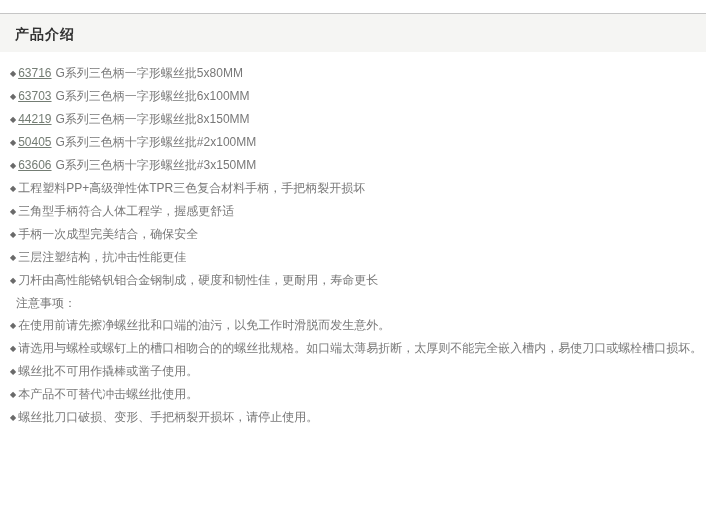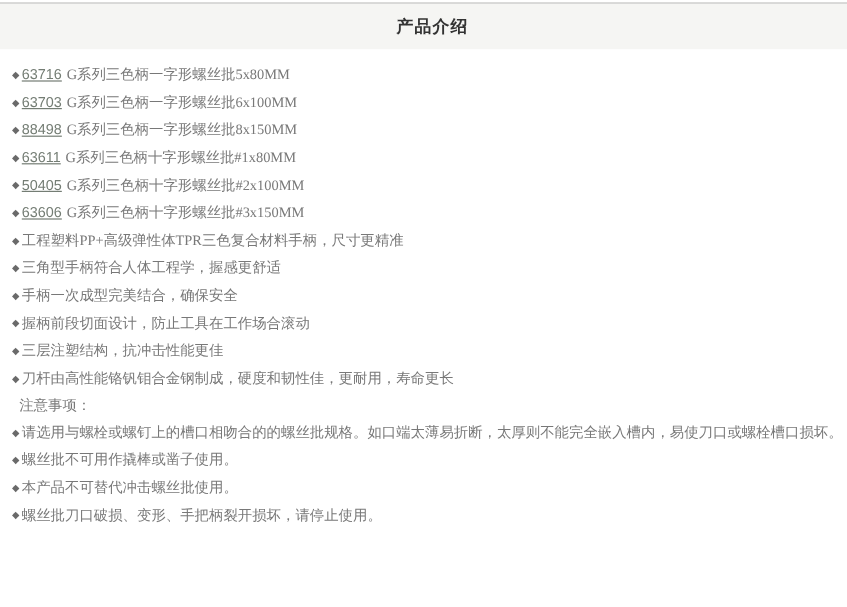--- a/index.html
+++ b/index.html
@@ -12,28 +12,27 @@
     height: 506px;
     overflow: hidden;
     font-family: "Liberation Sans", "DejaVu Sans", sans-serif;
   }
   .page {
     width: 706px;
     height: 506px;
     background: #ffffff;
   }
   .header-bar {
-    margin-top: 2px;
+    margin-top: 13px;
     border-top: 1px solid var(--header-border, #c6c6c6);
     background: var(--header-bg, #f5f5f3);
     height: 39px;
     line-height: 39px;
     padding-left: 15px;
     box-sizing: border-box;
-    text-align: center;
   }
   .header-title {
     font-size: 14px;
     font-weight: bold;
     color: var(--header-text, #333333);
     letter-spacing: 1px;
   }
   .content {
     padding: 10px 10px 0 10px;
   }
@@ -50,46 +49,44 @@
     vertical-align: 1px;
     margin-right: 2px;
   }
   .code-link {
     color: var(--link-text, #747d74);
     text-decoration: underline;
     margin-right: 4px;
   }
   .line .txt {
     color: var(--body-text, #787878);
-    font-family: Liberation Serif, serif;
   }
   .line.subheading {
     padding-left: 6px;
     color: var(--body-text, #787878);
   }
 </style>
 </head>
 <body>
 
 <div class="page">
   <div class="header-bar">
     <span class="header-title">产品介绍</span>
   </div>
   <div class="content" id="content">
       <div class="line"><span class="bullet">◆</span><a class="code-link" href="#">63716</a><span class="txt">G系列三色柄一字形螺丝批5x80MM</span></div>
       <div class="line"><span class="bullet">◆</span><a class="code-link" href="#">63703</a><span class="txt">G系列三色柄一字形螺丝批6x100MM</span></div>
-      <div class="line"><span class="bullet">◆</span><a class="code-link" href="#">88498</a><span class="txt">G系列三色柄一字形螺丝批8x150MM</span></div>
-      <div class="line"><span class="bullet">◆</span><a class="code-link" href="#">63611</a><span class="txt">G系列三色柄十字形螺丝批#1x80MM</span></div>
+      <div class="line"><span class="bullet">◆</span><a class="code-link" href="#">44219</a><span class="txt">G系列三色柄一字形螺丝批8x150MM</span></div>
       <div class="line"><span class="bullet">◆</span><a class="code-link" href="#">50405</a><span class="txt">G系列三色柄十字形螺丝批#2x100MM</span></div>
       <div class="line"><span class="bullet">◆</span><a class="code-link" href="#">63606</a><span class="txt">G系列三色柄十字形螺丝批#3x150MM</span></div>
-      <div class="line"><span class="bullet">◆</span><span class="txt">工程塑料PP+高级弹性体TPR三色复合材料手柄，尺寸更精准</span></div>
+      <div class="line"><span class="bullet">◆</span><span class="txt">工程塑料PP+高级弹性体TPR三色复合材料手柄，手把柄裂开损坏</span></div>
       <div class="line"><span class="bullet">◆</span><span class="txt">三角型手柄符合人体工程学，握感更舒适</span></div>
       <div class="line"><span class="bullet">◆</span><span class="txt">手柄一次成型完美结合，确保安全</span></div>
-      <div class="line"><span class="bullet">◆</span><span class="txt">握柄前段切面设计，防止工具在工作场合滚动</span></div>
       <div class="line"><span class="bullet">◆</span><span class="txt">三层注塑结构，抗冲击性能更佳</span></div>
       <div class="line"><span class="bullet">◆</span><span class="txt">刀杆由高性能铬钒钼合金钢制成，硬度和韧性佳，更耐用，寿命更长</span></div>
       <div class="line subheading"><span class="txt">注意事项：</span></div>
+      <div class="line"><span class="bullet">◆</span><span class="txt">在使用前请先擦净螺丝批和口端的油污，以免工作时滑脱而发生意外。</span></div>
       <div class="line"><span class="bullet">◆</span><span class="txt">请选用与螺栓或螺钉上的槽口相吻合的的螺丝批规格。如口端太薄易折断，太厚则不能完全嵌入槽内，易使刀口或螺栓槽口损坏。</span></div>
       <div class="line"><span class="bullet">◆</span><span class="txt">螺丝批不可用作撬棒或凿子使用。</span></div>
       <div class="line"><span class="bullet">◆</span><span class="txt">本产品不可替代冲击螺丝批使用。</span></div>
       <div class="line"><span class="bullet">◆</span><span class="txt">螺丝批刀口破损、变形、手把柄裂开损坏，请停止使用。</span></div>
     </div>
 </div>
 
 </body></html>

